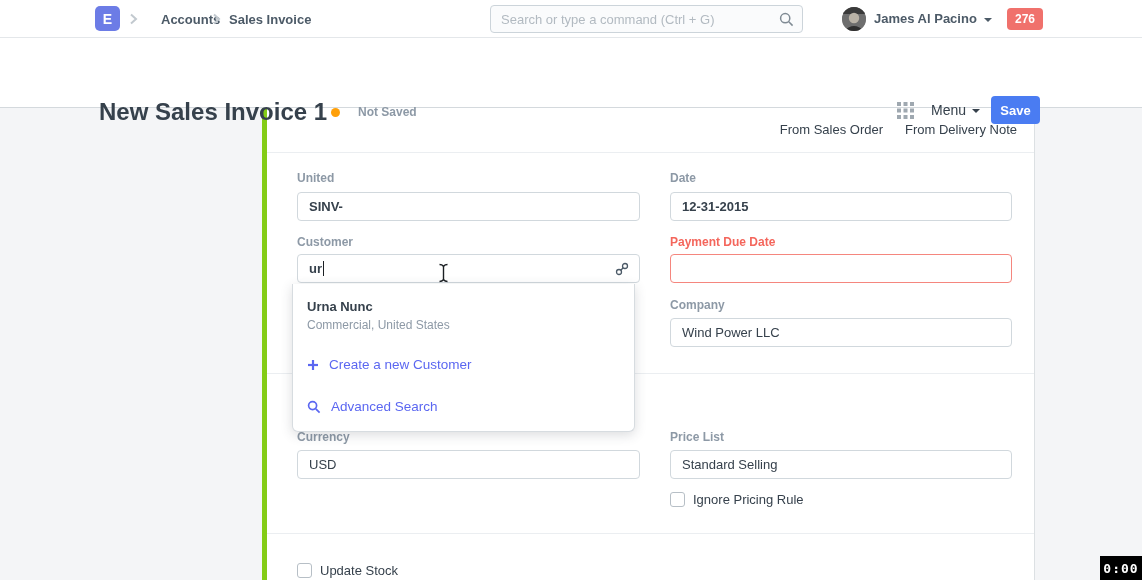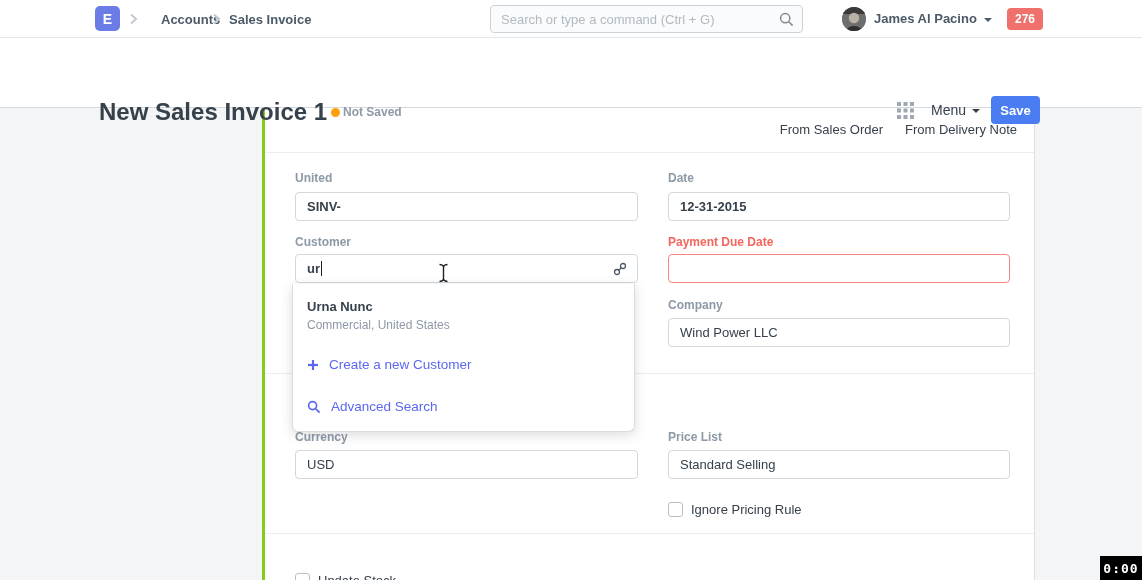--- a/index.html
+++ b/index.html
@@ -31,49 +31,49 @@
     color:#4c5a67; cursor:pointer; display:flex; align-items:center; gap:7px; }
   .caret-down { width:0; height:0; border-left:4px solid transparent;
     border-right:4px solid transparent; border-top:4px solid #4c5a67; margin-top:2px;}
   .badge { position:absolute; left:1007px; top:8px; height:22px; padding:0 8px;
     background:var(--badge,#f0716c); border-radius:4px; color:#fff; font-size:12px;
     font-weight:700; line-height:22px; cursor:pointer; }
   
   .page-head { position:absolute; left:0; top:38px; width:1142px; height:70px;
     background:#fff; border-bottom:1px solid #d4d9dd; z-index:20; }
   .page-title { position:absolute; left:99px; top:60px; font-size:24px; font-weight:700; color:#36414c; }
-  .indicator { position:absolute; left:331px; top:67px; display:flex; align-items:center; gap:3px; }
+  .indicator { position:absolute; left:331px; top:67px; display:flex; align-items:center; gap:18px; }
   .indicator .dot { width:9px; height:9px; border-radius:50%; background:var(--warning-dot,#ffa00a); }
   .indicator .txt { font-size:12px; font-weight:700; color:#8d99a6; }
   .grid-btn { position:absolute; left:897px; top:64px; cursor:pointer; }
   .menu-btn { position:absolute; left:931px; top:64px; font-size:14px; color:#36414c;
     cursor:pointer; display:flex; align-items:center; gap:6px; }
   .menu-btn .caret-down { border-top-color:#36414c; }
   .save-btn { position:absolute; left:991px; top:58px; width:49px; height:28px;
     background:var(--primary,#4a7cf2); border:none; border-radius:4px; color:#fff;
     font-size:13px; font-weight:700; cursor:pointer; font-family:Liberation Sans, sans-serif; }
   
   .panel { position:absolute; left:262px; top:108px; width:773px; height:472px;
-    background:#fff; border-left:3px solid #84cc16; border-right:1px solid #dce0e3; }
+    background:#fff; border-left:5px solid #84cc16; border-right:1px solid #dce0e3; }
   .panel-actions { position:absolute; top:14px; right:17px; display:flex; gap:22px; }
   .panel-actions span { font-size:13px; color:#36414c; cursor:pointer; }
   .hdiv { position:absolute; left:0; width:100%; height:1px; background:#ebeef1; }
   .f-label { position:absolute; font-size:12px; font-weight:700; color:#8d99a6; }
   .f-input { position:absolute; height:29px; border:1px solid #d1d8dd; border-radius:4px;
     background:#fff; font-size:13px; color:#36414c; padding:0 11px; outline:none;
     font-family:inherit; width:343px; }
   .f-input.bold { font-weight:700; }
   .col-r { left:403px !important; width:342px !important; }
   .lbl-danger { color:var(--danger,#f4665c) !important; }
   .inp-danger { border-color:var(--danger-border,#f5867e) !important; }
   .fake-input { display:flex; align-items:center; }
   .fake-input .val { font-weight:700; }
   .text-caret { width:1px; height:15px; background:#1b1f23; margin-left:1px; }
   .link-ic { position:absolute; right:10px; top:7px; }
-  .chk-row { position:absolute; display:flex; align-items:center; gap:8px; cursor:pointer;margin-top:10px; }
+  .chk-row { position:absolute; display:flex; align-items:center; gap:8px; cursor:pointer; }
   .chk-row input { appearance:none; -webkit-appearance:none; width:15px; height:15px;
     border:1px solid #b7bfc6; border-radius:3px; background:#fff; cursor:pointer; margin:0; }
   .chk-row label { font-size:13px; color:#36414c; cursor:pointer; }
   
   .dropdown { position:absolute; left:292px; top:284px; width:343px; height:148px;
     background:#fff; border:1px solid #d7dce0; border-top:none; border-radius:0 0 6px 6px;
     box-shadow:0 3px 12px rgba(55,62,70,.18); z-index:25; }
   .dd-title { position:absolute; left:14px; top:15px; font-size:13px; font-weight:700; color:#36414c; }
   .dd-sub { position:absolute; left:14px; top:34px; font-size:12px; color:#8d99a6; }
   .dd-link { position:absolute; left:14px; display:flex; align-items:center; gap:10px;

